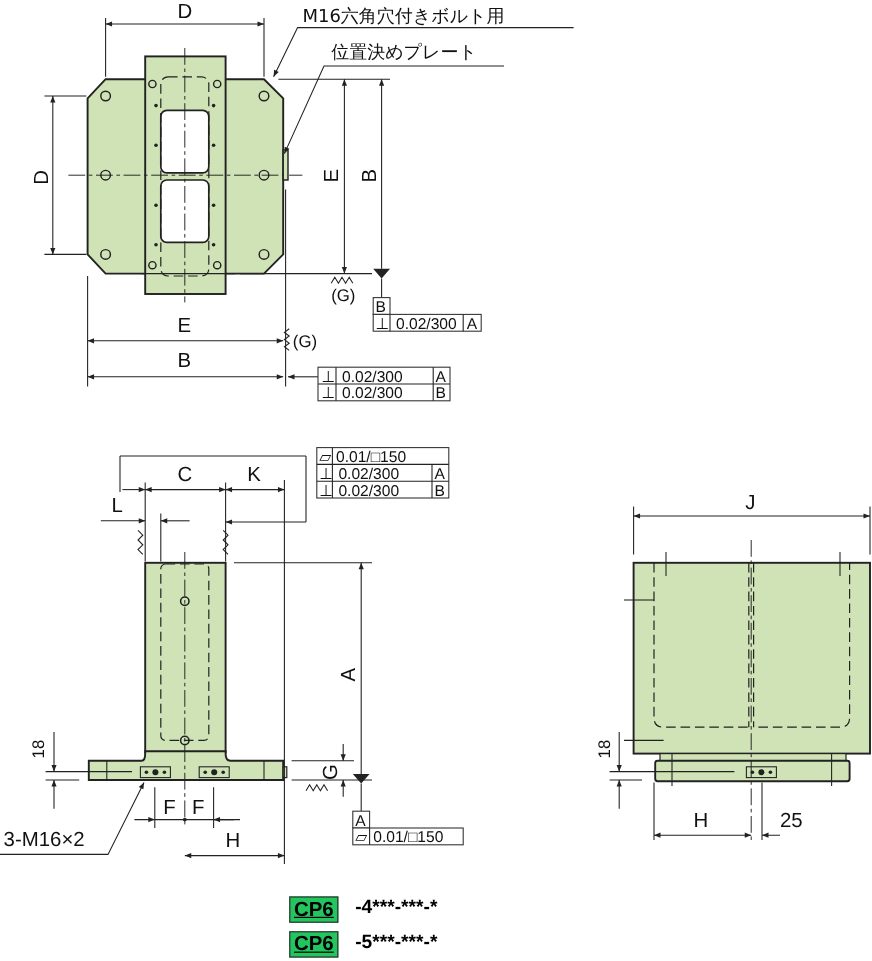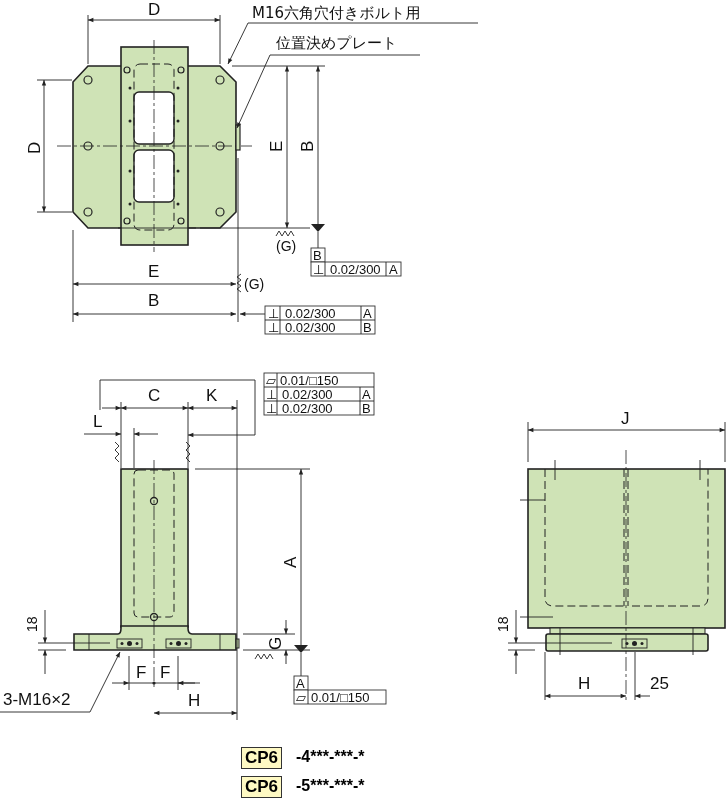--- a/index.html
+++ b/index.html
@@ -8,21 +8,21 @@
   .body{fill:#cfe3b6;stroke:#222;stroke-width:1.6;}
   .thin{stroke:#222;stroke-width:0.9;fill:none;}
   .dash{stroke:#222;stroke-width:1;fill:none;stroke-dasharray:8 4;}
   .center{stroke:#222;stroke-width:0.8;fill:none;stroke-dasharray:14 3 3 3;}
   .win{fill:#ffffff;stroke:#222;stroke-width:1.4;}
   .lbl{font-size:17px;fill:#111;}
   .small{font-size:14px;fill:#111;}
   .fcf{font-size:13px;fill:#111;}
   .jp{font-size:15px;fill:#111;font-family:"DejaVu Sans",sans-serif;}
   .frame{fill:#fff;stroke:#333;stroke-width:0.9;}
-  .badge{position:absolute;background:#fef9c3;border:1.5px solid #333;font-weight:bold;font-size:17px;padding:0 3px;line-height:20px;}
+  .badge{position:absolute;background:#22c55e;border:1.5px solid #333;font-weight:bold;font-size:17px;padding:0 3px;line-height:20px;text-decoration:underline;}
   .code{position:absolute;font-weight:bold;font-size:16px;}
 </style>
 </head>
 <body>
 
 <svg width="727" height="801" viewBox="0 0 727 801" xmlns="http://www.w3.org/2000/svg">
   <defs>
     <marker id="ar" viewBox="0 0 10 10" refX="10" refY="5" markerWidth="8" markerHeight="6" orient="auto-start-reverse">
       <path d="M0,1 L10,5 L0,9 z" fill="#222"></path>
     </marker>

